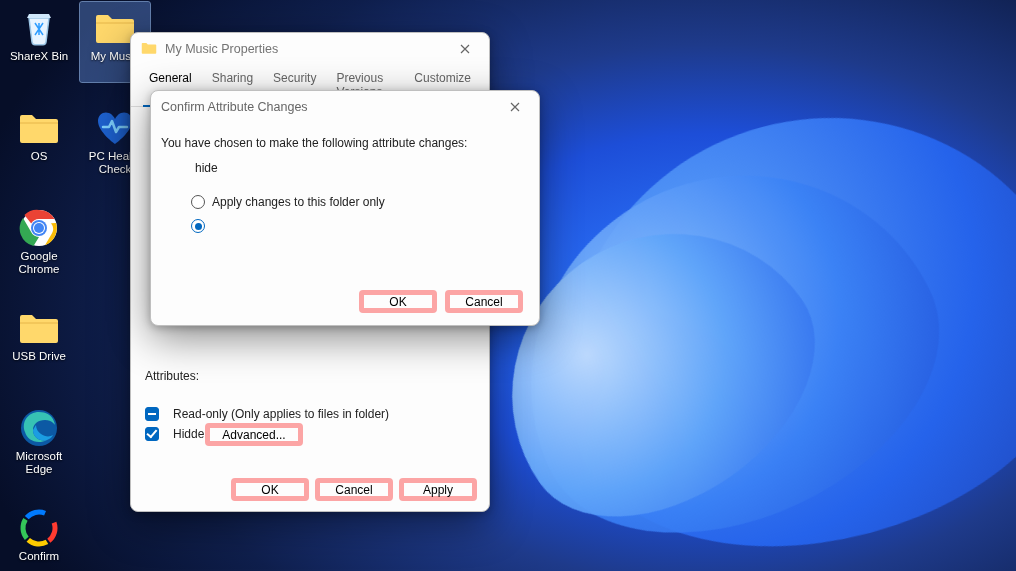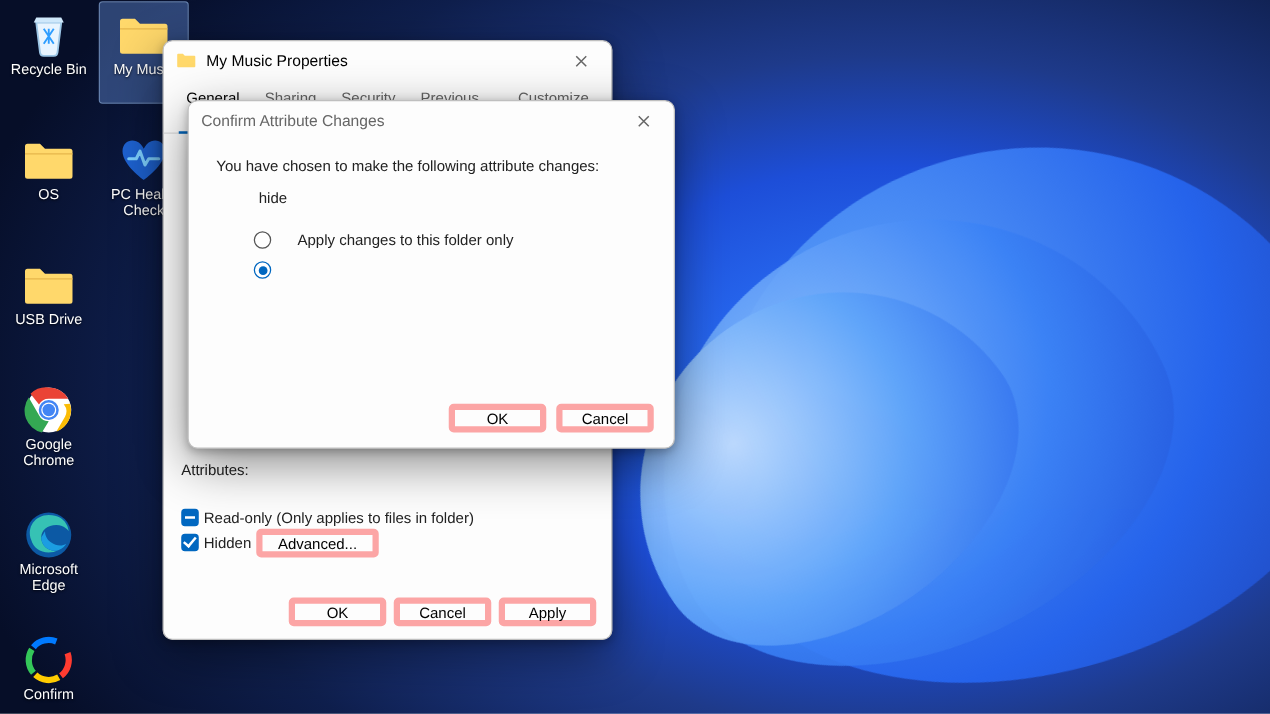--- a/index.html
+++ b/index.html
@@ -20,52 +20,52 @@
   .dcol { position: absolute; top: 2px; display: flex; flex-direction: column; gap: 20px; }
   .col1 { left: 4px; }
   .col2 { left: 80px; }
   .dicon { width: 70px; height: 80px; display: flex; flex-direction: column; align-items: center; justify-content: flex-start; padding-top: 4px; border-radius: 2px; color: #fff; text-align: center; line-height: 1.15; text-shadow: 0 1px 2px rgba(0,0,0,.8); cursor: default; }
   .dicon.selected { background: rgba(120,170,255,.35); outline: 1px solid rgba(160,200,255,.6); }
   .dicon .glyph { width: 44px; height: 44px; display: flex; align-items: center; justify-content: center; }
   .dicon .lbl { font-size: 11.5px; max-width: 68px; word-wrap: break-word; }
 
   
   .win { position: absolute; background: #fdfdfd; border: 1px solid #bfbfbf; border-radius: 8px; box-shadow: 0 12px 40px rgba(0,0,0,.45), 0 2px 8px rgba(0,0,0,.25); }
-  .titlebar { height: 32px; display: flex; align-items: center; padding: 0 10px; font-size: 12.5px; color: #000000; }
+  .titlebar { height: 32px; display: flex; align-items: center; padding: 0 10px; font-size: 12.5px; color: #737373; }
   .titlebar .tticon { width: 16px; height: 16px; margin-right: 8px; }
   .winclose { margin-left: auto; width: 28px; height: 24px; display: flex; align-items: center; justify-content: center; color: #666; border-radius: 4px; }
 
   
   #propwin { left: 130px; top: 32px; width: 360px; height: 480px; }
   .tabs { display: flex; padding: 0 10px; font-size: 12px; color: #666; border-bottom: 1px solid #ddd; gap: 4px; }
   .tab { padding: 6px 8px 7px; position: relative; }
   .tab.active { color: #000; }
   .tab.active::after { content: ""; position: absolute; left: 2px; right: 2px; bottom: -1px; height: 2px; background: #0067c0; }
   .propbody { padding: 10px 14px 8px; color: #222; }
   .attrrow { display: flex; align-items: flex-start; gap: 24px; margin-top: 250px; flex-direction: column; }
   .attrlabel { width: 66px; padding-top: 2px; }
   .attropts { flex: 1; display: flex; flex-direction: column; gap: 6px; }
-  .chk { display: flex; align-items: center; gap: 4px; font-size: 12px; }
+  .chk { display: flex; align-items: center; gap: 14px; font-size: 12px; }
   .chkbox { width: 14px; height: 14px; border: 1px solid #555; border-radius: 3px; display: inline-flex; align-items: center; justify-content: center; background: #fff; }
   .chkbox.indet { background: #0067c0; border-color: #0067c0; }
   .chkbox.indet::after { content: ""; width: 8px; height: 2px; background: #fff; }
   .chkbox.checked { background: #0067c0; border-color: #0067c0; }
   .chkbox.checked::after { content: ""; width: 4px; height: 8px; border: solid #fff; border-width: 0 2px 2px 0; transform: rotate(40deg) translate(-1px,-1px); }
   .btn { min-width: 78px; height: 23px; padding: 0 12px; background: #fdfdfd; border: 5px solid #fca5a5; border-radius: 4px; font-size: 12px; font-family: inherit; cursor: default; color: #000; }
   .advwrap { margin-top: -24px; margin-left: 60px; }
   .propfooter { position: absolute; bottom: 10px; right: 12px; display: flex; gap: 6px; }
 
   
-  #confirm { left: 150px; top: 80px; width: 390px; height: 279px; z-index: 5; }
+  #confirm { left: 150px; top: 90px; width: 390px; height: 236px; z-index: 5; }
   #confirm .titlebar { color: #666; }
-  .confbody { padding: 12px 22px 10px; color: #222; line-height: 1.45; }
+  .confbody { padding: 12px 10px 10px; color: #222; line-height: 1.45; }
   .confbody p { margin-bottom: 8px; }
   .indent { margin-left: 34px; margin-bottom: 16px; }
   .radios { margin: 10px 0 4px 30px; display: flex; flex-direction: column; gap: 8px; }
-  .radio { display: flex; align-items: center; gap: 21px; }
+  .radio { display: flex; align-items: center; gap: 7px; }
   .rbox { width: 14px; height: 14px; border: 1.5px solid #555; border-radius: 50%; position: relative; background: #fff; }
   .rbox.sel { border-color: #0067c0; }
   .rbox.sel::after { content: ""; position: absolute; inset: 2.5px; background: #0067c0; border-radius: 50%; }
   .conffooter { position: absolute; bottom: 12px; right: 16px; display: flex; gap: 8px; }
 
   
   .folder-svg { fill: #ffd86b; }
 </style>
 </head>
 <body>
@@ -77,53 +77,53 @@
 <div class="desktop">
   <div class="dcol col1">
     <div class="dicon">
       <div class="glyph">
         <svg width="40" height="40" viewBox="0 0 40 40">
             <path d="M10 10h20l-3 24a3 3 0 0 1-3 2.7H16a3 3 0 0 1-3-2.7Z" fill="#e8f4ff" stroke="#9cc6e6" stroke-width="1.5"></path>
             <path d="M8 10h24l-2-4H10Z" fill="#cfe8fb"></path>
             <path d="M16 15l4 6-4 6m8-12l-4 6 4 6m-4-12v12" stroke="#2e9dff" stroke-width="1.5" fill="none"></path>
           </svg>
       </div>
-      <div class="lbl">Recycle Bin</div>
+      <div class="lbl">ShareX Bin</div>
     </div>
     <div class="dicon">
       <div class="glyph">
         <svg width="42" height="34" viewBox="0 0 42 34">
             <path class="folder-svg" d="M2 6a2 2 0 0 1 2-2h10l4 4h20a2 2 0 0 1 2 2v20a2 2 0 0 1-2 2H4a2 2 0 0 1-2-2Z"></path>
             <path d="M2 12h38" stroke="#e6b64b" stroke-width="1"></path>
           </svg>
       </div>
       <div class="lbl">OS</div>
-    </div>
-    <div class="dicon">
-      <div class="glyph">
-        <svg width="42" height="34" viewBox="0 0 42 34">
-            <path class="folder-svg" d="M2 6a2 2 0 0 1 2-2h10l4 4h20a2 2 0 0 1 2 2v20a2 2 0 0 1-2 2H4a2 2 0 0 1-2-2Z"></path>
-            <path d="M2 12h38" stroke="#e6b64b" stroke-width="1"></path>
-          </svg>
-      </div>
-      <div class="lbl">USB Drive</div>
     </div>
     <div class="dicon">
       <div class="glyph">
         <svg width="40" height="40" viewBox="0 0 40 40">
             <circle cx="20" cy="20" r="18" fill="#fff"></circle>
             <path d="M20 2a18 18 0 0 1 15.6 9H20a9 9 0 0 0-7.8 4.5L5.4 7A18 18 0 0 1 20 2Z" fill="#ea4335"></path>
             <path d="M37 15a18 18 0 0 1-11 22.3l7-12a9 9 0 0 0-1-10Z" fill="#fbbc05"></path>
             <path d="M4 10l8 13.8A9 9 0 0 0 20 29l-5.5 9A18 18 0 0 1 4 10Z" fill="#34a853"></path>
             <circle cx="20" cy="20" r="8" fill="#4285f4"></circle>
             <circle cx="20" cy="20" r="6" fill="#fff"></circle>
             <circle cx="20" cy="20" r="5" fill="#4285f4"></circle>
           </svg>
       </div>
       <div class="lbl">Google Chrome</div>
+    </div>
+    <div class="dicon">
+      <div class="glyph">
+        <svg width="42" height="34" viewBox="0 0 42 34">
+            <path class="folder-svg" d="M2 6a2 2 0 0 1 2-2h10l4 4h20a2 2 0 0 1 2 2v20a2 2 0 0 1-2 2H4a2 2 0 0 1-2-2Z"></path>
+            <path d="M2 12h38" stroke="#e6b64b" stroke-width="1"></path>
+          </svg>
+      </div>
+      <div class="lbl">USB Drive</div>
     </div>
     <div class="dicon">
       <div class="glyph">
         <svg width="40" height="40" viewBox="0 0 40 40">
             <circle cx="20" cy="20" r="18" fill="#0c59a4"></circle>
             <path d="M6 24c2 8 12 13 22 8-6 2-14-2-14-10 0-6 5-10 12-10 7 0 10 5 10 5s-1-13-16-13C9 4 2 14 6 24Z" fill="#36c2b4"></path>
             <path d="M14 22c0 8 8 12 14 10 3-1 5-3 6-5-3 2-8 2-12-1-3-2-5-5-5-9" fill="#1b9de2"></path>
           </svg>
       </div>
       <div class="lbl">Microsoft Edge</div>

